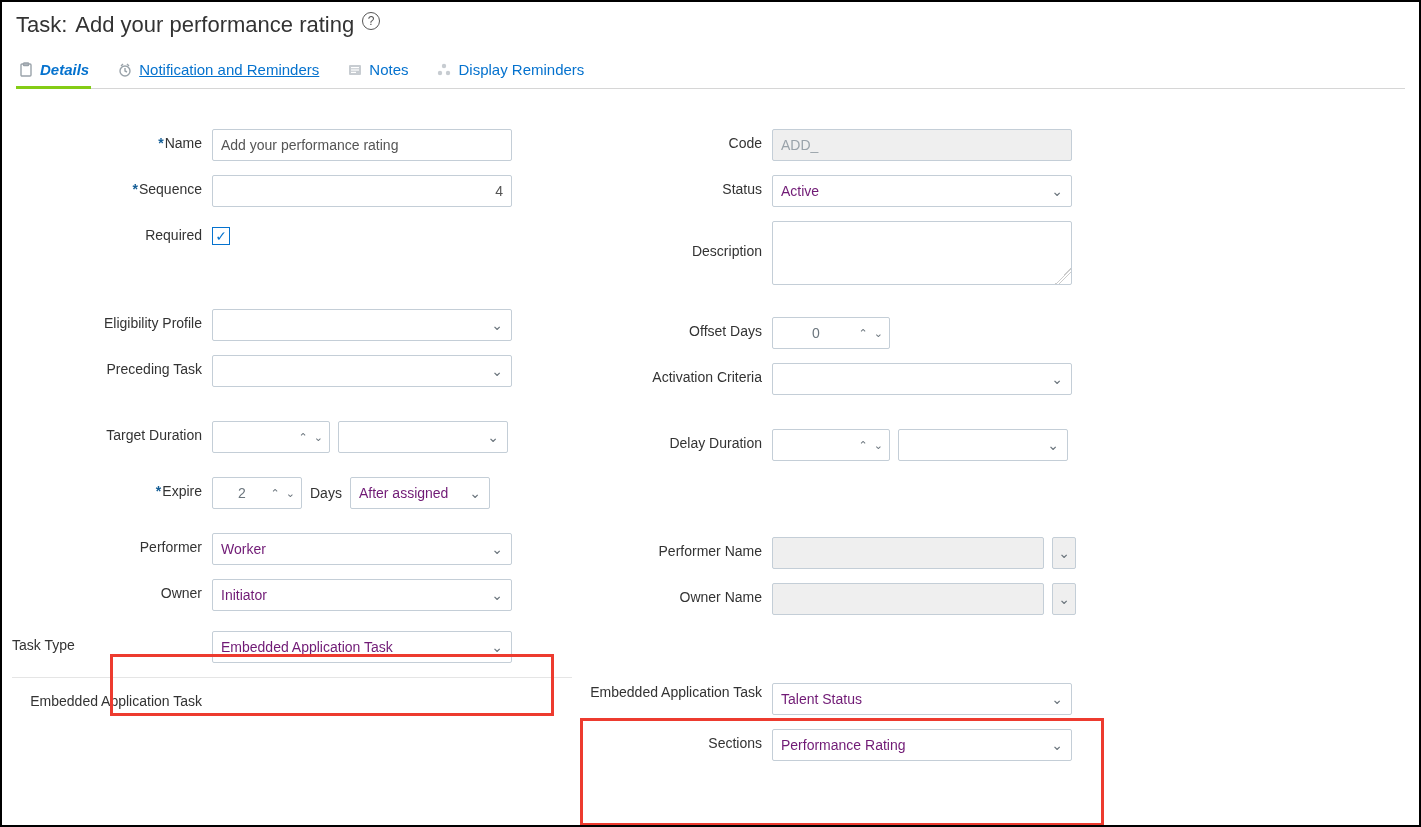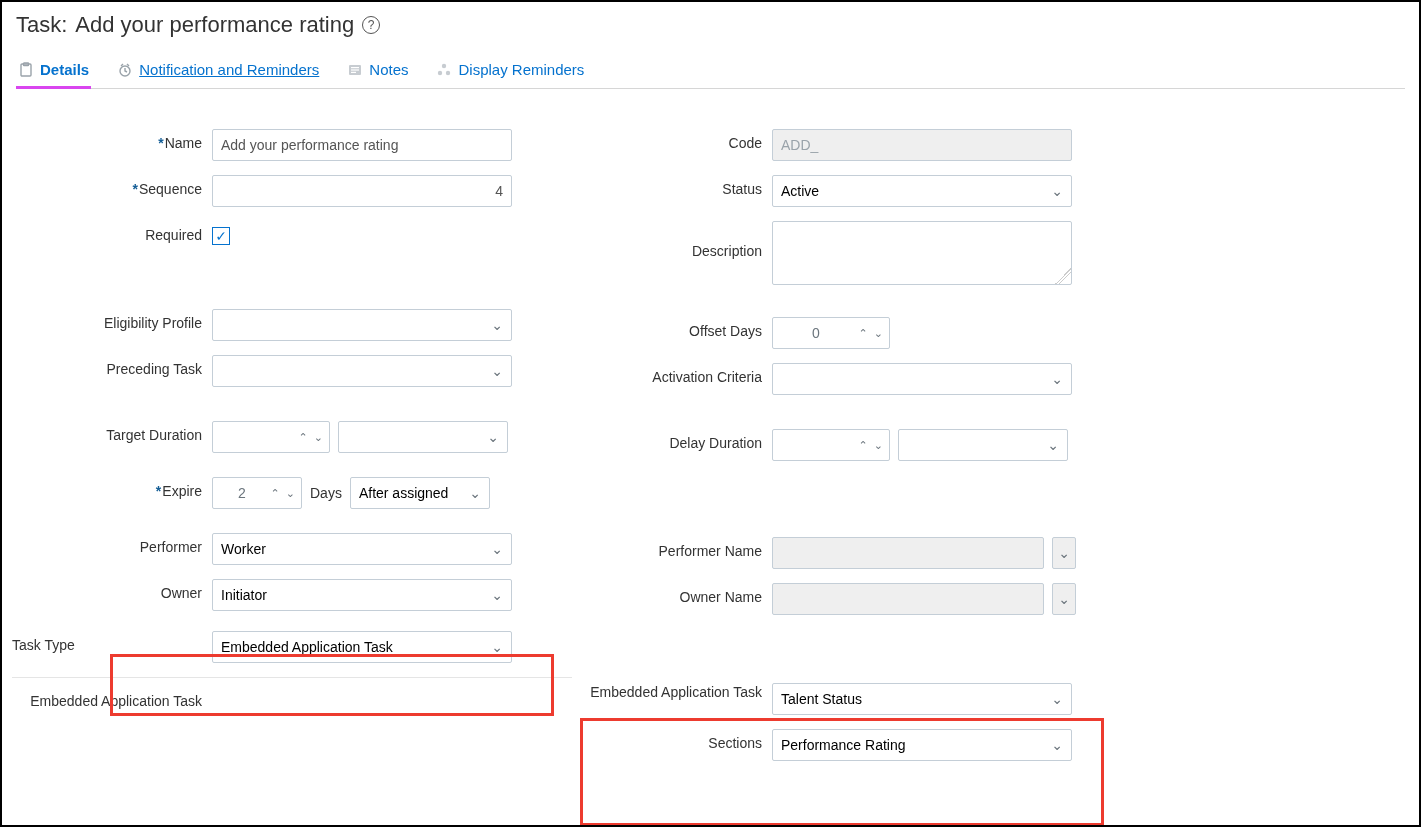--- a/index.html
+++ b/index.html
@@ -18,21 +18,21 @@
     overflow: hidden;
   }
   .header {
     padding: 10px 14px 0 14px;
   }
   .title {
     font-size: 22px;
     font-weight: 400;
     color: #333;
     display: flex;
-    align-items: center;
+    align-items: flex-start;
     gap: 8px;
   }
   .help-icon {
     width: 18px; height: 18px;
     border: 1.5px solid #555;
     border-radius: 50%;
     display: inline-flex;
     align-items: center;
     justify-content: center;
     font-size: 12px;
@@ -53,21 +53,22 @@
     padding: 6px 2px 8px 2px;
     color: #0572ce;
     cursor: pointer;
     font-size: 15px;
     border-bottom: 3px solid transparent;
     position: relative;
     top: 1px;
   }
   .tab.active {
     font-weight: 700;
-    border-bottom: 3px solid #d946ef;
+    border-bottom: 3px solid #84cc16;
+    font-style: italic;
   }
   .tab.link-underline span.lbl { text-decoration: underline; }
   .tab-icon {
     width: 16px; height: 16px;
     color: #9aa3aa;
     display: inline-flex;
   }
   .form-area {
     padding: 40px 10px 10px 10px;
   }
@@ -108,21 +109,21 @@
   .text-input { width: 300px; }
   .text-input.right { text-align: right; }
   .select {
     width: 300px;
     display: flex;
     align-items: center;
     justify-content: space-between;
     cursor: pointer;
   }
   .select.med { width: 170px; }
-  .select .val { color: #000000; white-space: nowrap; overflow: hidden; text-overflow: ellipsis; }
+  .select .val { color: #701a75; white-space: nowrap; overflow: hidden; text-overflow: ellipsis; }
   .select .caret { color: #6b757d; }
   .spinner-wrap {
     display:flex; align-items:center;
     border:1px solid #c4ced7; height:32px; border-radius:2px;
     padding:0 6px; gap:6px;
   }
   .spin-btn {
     color:#6b757d; cursor:pointer; font-size:11px; line-height:1;
   }
   .textarea {

